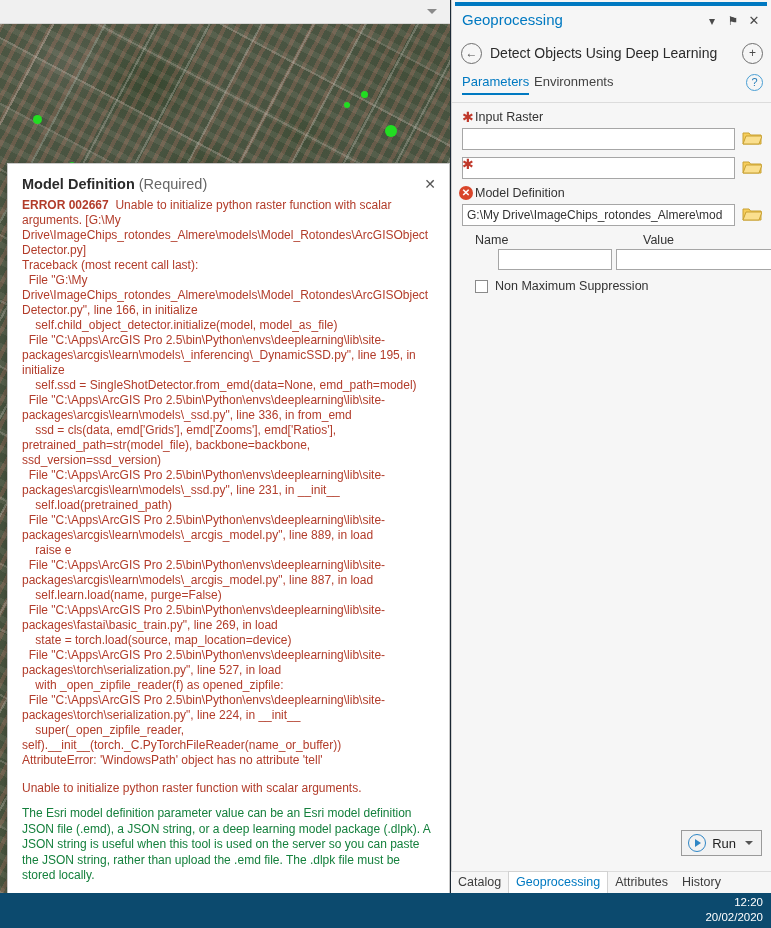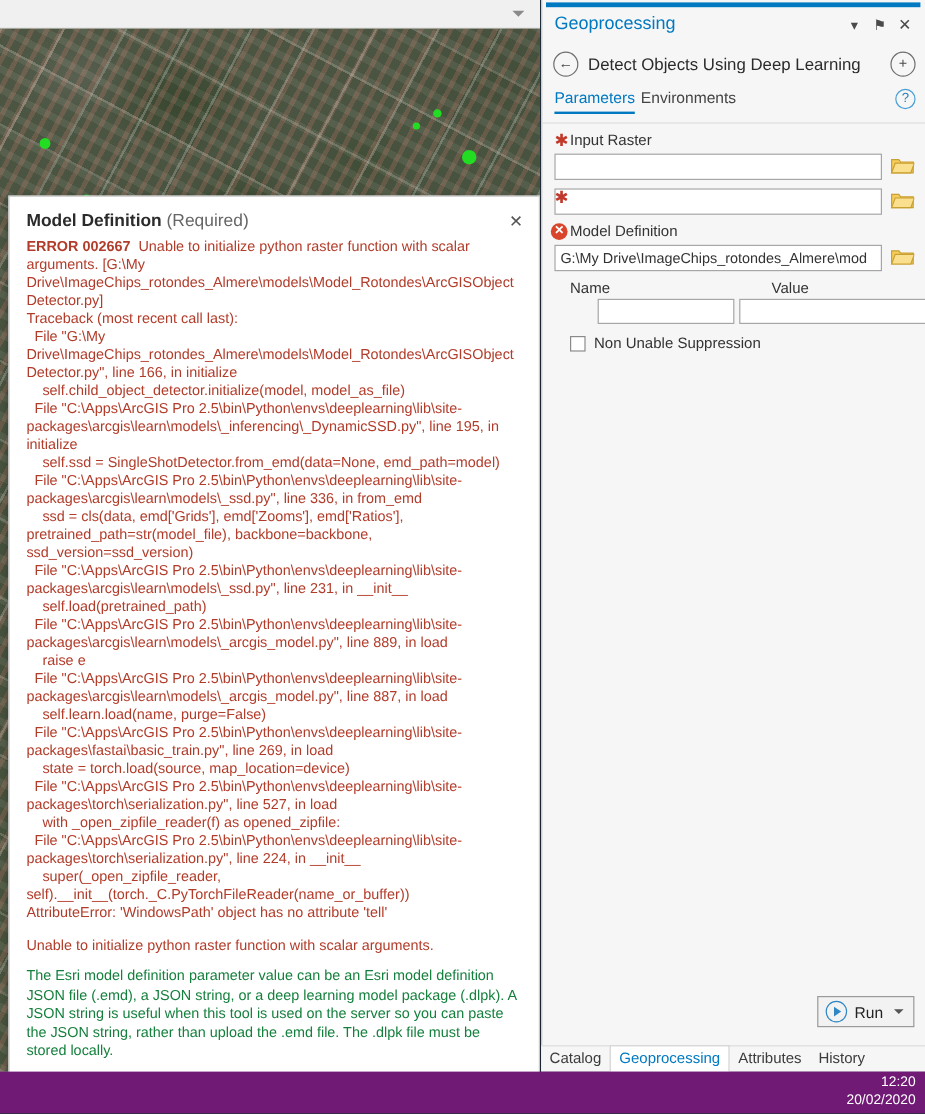--- a/index.html
+++ b/index.html
@@ -258,21 +258,21 @@
     font-size: 12.5px; color: #3c3c3c; padding: 3px 7px 4px 7px; cursor: pointer;
   }
   .dock-tab.active {
     color: #0079c1; background: #ffffff;
     border: 1px solid #d2d2d2; border-bottom: none;
   }
 
   
   .taskbar {
     position: absolute; left: 0; bottom: 0; width: 771px; height: 35px;
-    background: #701a75;
+    background: #0c4a6e;
   }
   .clock {
     position: absolute; right: 8px; top: 2px;
     text-align: right; color: #ffffff; font-size: 11.5px; line-height: 15px;
   }
 </style>
 </head>
 <body>
 
 <div id="root">
@@ -394,21 +394,21 @@
         <span class="h-name">Name</span>
         <span>Value</span>
       </div>
       <div class="args-row">
         <div class="args-cell c-name"></div>
         <div class="args-cell c-val"></div>
       </div>
 
       <div class="nms-row">
         <div class="checkbox"></div>
-        <span class="nms-label">Non Unable Suppression</span>
+        <span class="nms-label">Non Maximum Suppression</span>
       </div>
     </div>
 
     <div class="run-wrap">
       <span class="run-icon"></span>
       <span class="run-label">Run</span>
       <span class="run-caret"></span>
     </div>
   </div>
 

